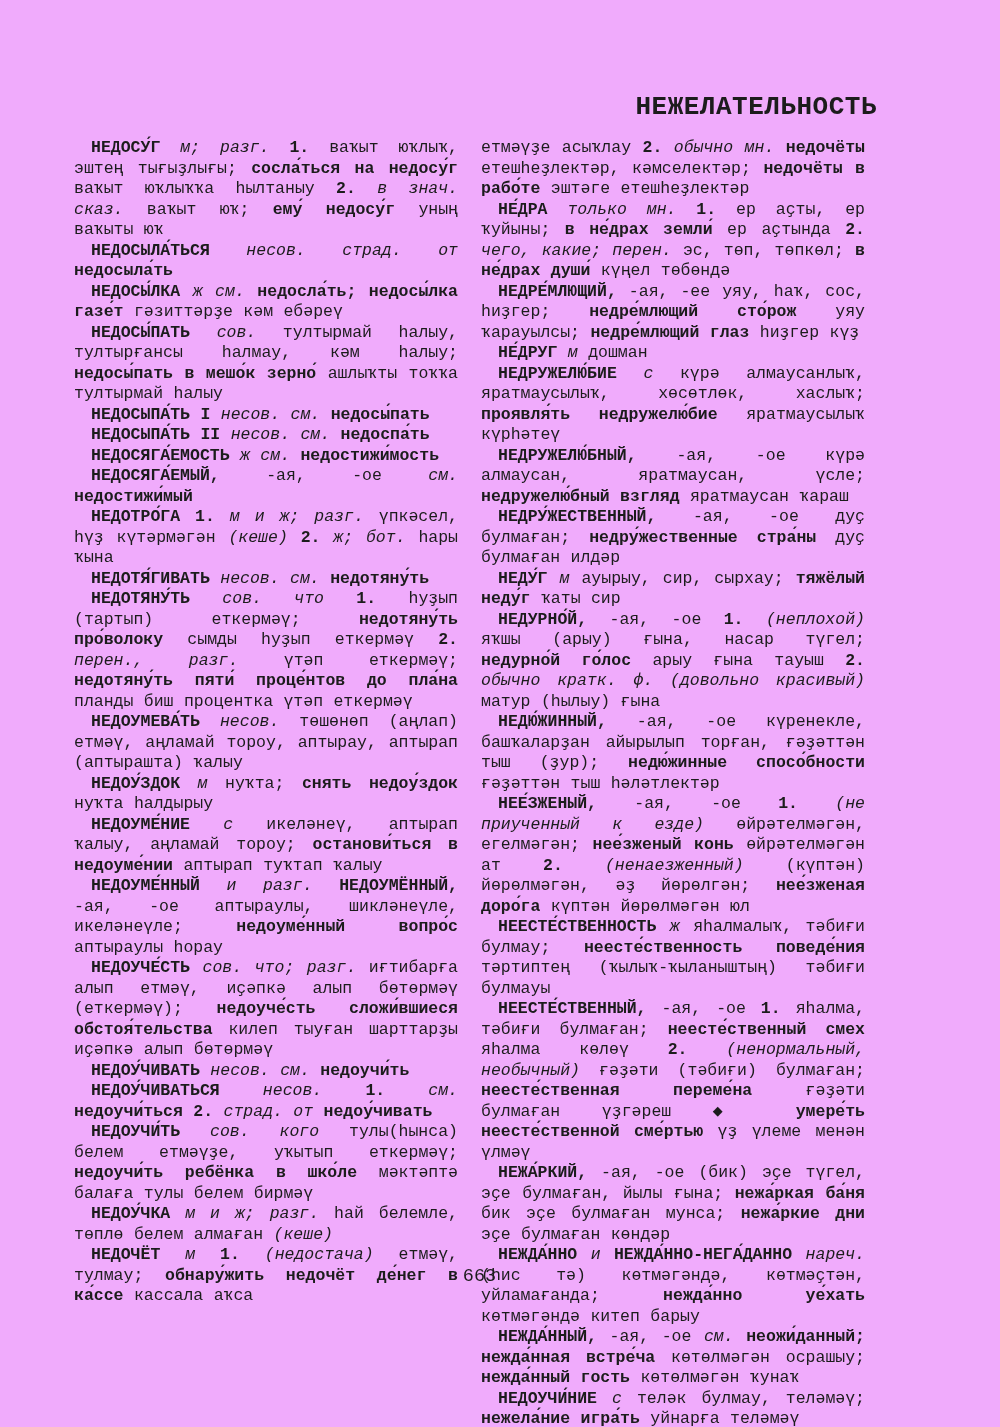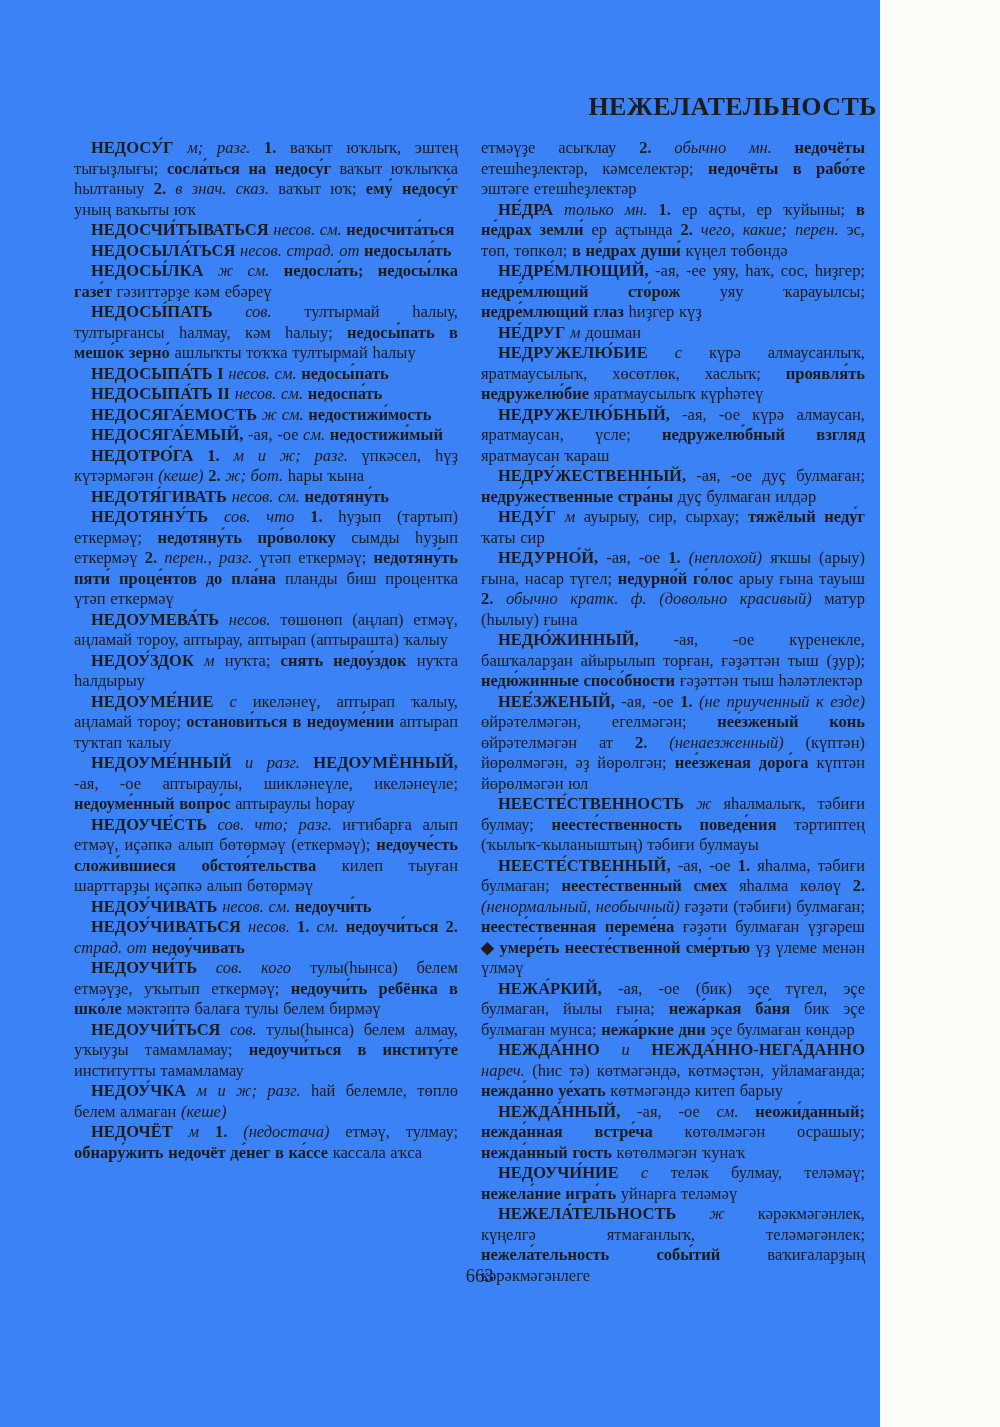--- a/index.html
+++ b/index.html
@@ -2,24 +2,24 @@
 <html><head>
 <meta charset="utf-8">
 <style>
   html, body {
     margin: 0;
     padding: 0;
     background: #fbfbf8;
   }
   .page {
     position: relative;
-    width: 880px;
+    width: 1000px;
     height: 1427px;
-    background: #3b82f6;
-    font-family: Liberation Serif, serif;
+    background: #f0abfc;
+    font-family: Liberation Mono, monospace;
     color: #1c1c1c;
     overflow: hidden;
   }
   .running-head {
     position: absolute;
     top: 92px;
     left: 493px;
     width: 384px;
     text-align: right;
     font-weight: bold;
@@ -55,40 +55,38 @@
     font-size: 18.5px;
   }
 </style>
 </head>
 <body>
 
 <div class="page">
   <div class="running-head">НЕЖЕЛАТЕЛЬНОСТЬ</div>
   <div class="column column-left">
       <p class="entry"><span class="seg-b">НЕДОСУ́Г </span><span class="seg-i">м; разг. </span><span class="seg-b">1. </span><span class="seg-r">ваҡыт юҡлыҡ, эштең тығыҙлығы; </span><span class="seg-b">сосла́ться на недосу́г </span><span class="seg-r">ваҡыт юҡлыҡҡа һылтаныу </span><span class="seg-b">2. </span><span class="seg-i">в знач. сказ. </span><span class="seg-r">ваҡыт юҡ; </span><span class="seg-b">ему́ недосу́г </span><span class="seg-r">уның ваҡыты юҡ</span></p>
-      <p class="entry"><span class="seg-b">НЕДОСЧИ́ТЫВАТЬСЯ </span><span class="seg-i">несов. см. </span><span class="seg-b">недосчита́ться</span></p>
       <p class="entry"><span class="seg-b">НЕДОСЫЛА́ТЬСЯ </span><span class="seg-i">несов. страд. от </span><span class="seg-b">недосыла́ть</span></p>
       <p class="entry"><span class="seg-b">НЕДОСЫ́ЛКА </span><span class="seg-i">ж см. </span><span class="seg-b">недосла́ть; недосы́лка газе́т </span><span class="seg-r">гәзиттәрҙе кәм ебәреү</span></p>
       <p class="entry"><span class="seg-b">НЕДОСЫ́ПАТЬ </span><span class="seg-i">сов. </span><span class="seg-r">тултырмай һалыу, тултырғансы һалмау, кәм һалыу; </span><span class="seg-b">недосы́пать в мешо́к зерно́ </span><span class="seg-r">ашлыҡты тоҡҡа тултырмай һалыу</span></p>
       <p class="entry"><span class="seg-b">НЕДОСЫПА́ТЬ I </span><span class="seg-i">несов. см. </span><span class="seg-b">недосы́пать</span></p>
       <p class="entry"><span class="seg-b">НЕДОСЫПА́ТЬ II </span><span class="seg-i">несов. см. </span><span class="seg-b">недоспа́ть</span></p>
       <p class="entry"><span class="seg-b">НЕДОСЯГА́ЕМОСТЬ </span><span class="seg-i">ж см. </span><span class="seg-b">недостижи́мость</span></p>
       <p class="entry"><span class="seg-b">НЕДОСЯГА́ЕМЫЙ, </span><span class="seg-r">-ая, -ое </span><span class="seg-i">см. </span><span class="seg-b">недостижи́мый</span></p>
       <p class="entry"><span class="seg-b">НЕДОТРО́ГА </span><span class="seg-b">1. </span><span class="seg-i">м и ж; разг. </span><span class="seg-r">үпкәсел, һүҙ күтәрмәгән </span><span class="seg-i">(кеше) </span><span class="seg-b">2. </span><span class="seg-i">ж; бот. </span><span class="seg-r">һары ҡына</span></p>
       <p class="entry"><span class="seg-b">НЕДОТЯ́ГИВАТЬ </span><span class="seg-i">несов. см. </span><span class="seg-b">недотяну́ть</span></p>
       <p class="entry"><span class="seg-b">НЕДОТЯНУ́ТЬ </span><span class="seg-i">сов. что </span><span class="seg-b">1. </span><span class="seg-r">һуҙып (тартып) еткермәү; </span><span class="seg-b">недотяну́ть про́волоку </span><span class="seg-r">сымды һуҙып еткермәү </span><span class="seg-b">2. </span><span class="seg-i">перен., разг. </span><span class="seg-r">үтәп еткермәү; </span><span class="seg-b">недотяну́ть пяти́ проце́нтов до пла́на </span><span class="seg-r">планды биш процентка үтәп еткермәү</span></p>
       <p class="entry"><span class="seg-b">НЕДОУМЕВА́ТЬ </span><span class="seg-i">несов. </span><span class="seg-r">төшөнөп (аңлап) етмәү, аңламай тороу, аптырау, аптырап (аптырашта) ҡалыу</span></p>
       <p class="entry"><span class="seg-b">НЕДОУ́ЗДОК </span><span class="seg-i">м </span><span class="seg-r">нуҡта; </span><span class="seg-b">снять недоу́здок </span><span class="seg-r">нуҡта һалдырыу</span></p>
       <p class="entry"><span class="seg-b">НЕДОУМЕ́НИЕ </span><span class="seg-i">с </span><span class="seg-r">икеләнеү, аптырап ҡалыу, аңламай тороу; </span><span class="seg-b">останови́ться в недоуме́нии </span><span class="seg-r">аптырап туҡтап ҡалыу</span></p>
       <p class="entry"><span class="seg-b">НЕДОУМЕ́ННЫЙ </span><span class="seg-i">и разг. </span><span class="seg-b">НЕДОУМЁННЫЙ, </span><span class="seg-r">-ая, -ое аптыраулы, шикләнеүле, икеләнеүле; </span><span class="seg-b">недоуме́нный вопро́с </span><span class="seg-r">аптыраулы һорау</span></p>
       <p class="entry"><span class="seg-b">НЕДОУЧЕ́СТЬ </span><span class="seg-i">сов. что; разг. </span><span class="seg-r">иғтибарға алып етмәү, иҫәпкә алып бөтөрмәү (еткермәү); </span><span class="seg-b">недоуче́сть сложи́вшиеся обстоя́тельства </span><span class="seg-r">килеп тыуған шарттарҙы иҫәпкә алып бөтөрмәү</span></p>
       <p class="entry"><span class="seg-b">НЕДОУ́ЧИВАТЬ </span><span class="seg-i">несов. см. </span><span class="seg-b">недоучи́ть</span></p>
       <p class="entry"><span class="seg-b">НЕДОУ́ЧИВАТЬСЯ </span><span class="seg-i">несов. </span><span class="seg-b">1. </span><span class="seg-i">см. </span><span class="seg-b">недоучи́ться 2. </span><span class="seg-i">страд. от </span><span class="seg-b">недоу́чивать</span></p>
       <p class="entry"><span class="seg-b">НЕДОУЧИ́ТЬ </span><span class="seg-i">сов. кого </span><span class="seg-r">тулы(һынса) белем етмәүҙе, уҡытып еткермәү; </span><span class="seg-b">недоучи́ть ребёнка в шко́ле </span><span class="seg-r">мәктәптә балаға тулы белем бирмәү</span></p>
-      <p class="entry"><span class="seg-b">НЕДОУЧИ́ТЬСЯ </span><span class="seg-i">сов. </span><span class="seg-r">тулы(һынса) белем алмау, уҡыуҙы тамамламау; </span><span class="seg-b">недоучи́ться в институ́те </span><span class="seg-r">институтты тамамламау</span></p>
       <p class="entry"><span class="seg-b">НЕДОУ́ЧКА </span><span class="seg-i">м и ж; разг. </span><span class="seg-r">һай белемле, төплө белем алмаған </span><span class="seg-i">(кеше)</span></p>
       <p class="entry"><span class="seg-b">НЕДОЧЁТ </span><span class="seg-i">м </span><span class="seg-b">1. </span><span class="seg-i">(недостача) </span><span class="seg-r">етмәү, тулмау; </span><span class="seg-b">обнару́жить недочёт де́нег в ка́ссе </span><span class="seg-r">кассала аҡса</span></p>
     </div>
   <div class="column column-right">
       <p class="entry noindent"><span class="seg-r">етмәүҙе асыҡлау </span><span class="seg-b">2. </span><span class="seg-i">обычно мн. </span><span class="seg-b">недочёты </span><span class="seg-r">етешһеҙлектәр, кәмселектәр; </span><span class="seg-b">недочёты в рабо́те </span><span class="seg-r">эштәге етешһеҙлектәр</span></p>
       <p class="entry"><span class="seg-b">НЕ́ДРА </span><span class="seg-i">только мн. </span><span class="seg-b">1. </span><span class="seg-r">ер аҫты, ер ҡуйыны; </span><span class="seg-b">в не́драх земли́ </span><span class="seg-r">ер аҫтында </span><span class="seg-b">2. </span><span class="seg-i">чего, какие; перен. </span><span class="seg-r">эс, төп, төпкөл; </span><span class="seg-b">в не́драх души́ </span><span class="seg-r">күңел төбөндә</span></p>
       <p class="entry"><span class="seg-b">НЕДРЕ́МЛЮЩИЙ, </span><span class="seg-r">-ая, -ее уяу, һаҡ, сос, һиҙгер; </span><span class="seg-b">недре́млющий сто́рож </span><span class="seg-r">уяу ҡарауылсы; </span><span class="seg-b">недре́млющий глаз </span><span class="seg-r">һиҙгер күҙ</span></p>
       <p class="entry"><span class="seg-b">НЕ́ДРУГ </span><span class="seg-i">м </span><span class="seg-r">дошман</span></p>
       <p class="entry"><span class="seg-b">НЕДРУЖЕЛЮ́БИЕ </span><span class="seg-i">с </span><span class="seg-r">күрә алмаусанлыҡ, яратмаусылыҡ, хөсөтлөк, хаслыҡ; </span><span class="seg-b">проявля́ть недружелю́бие </span><span class="seg-r">яратмаусылыҡ күрһәтеү</span></p>
       <p class="entry"><span class="seg-b">НЕДРУЖЕЛЮ́БНЫЙ, </span><span class="seg-r">-ая, -ое күрә алмаусан, яратмаусан, үсле; </span><span class="seg-b">недружелю́бный взгляд </span><span class="seg-r">яратмаусан ҡараш</span></p>

